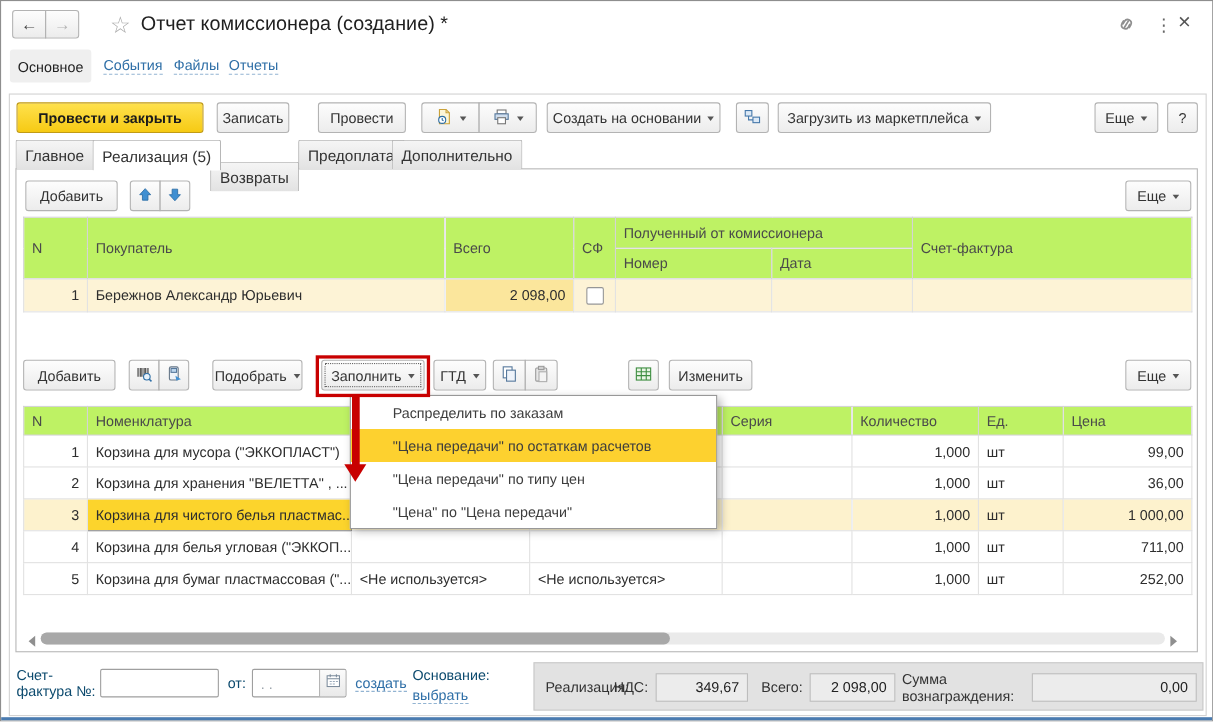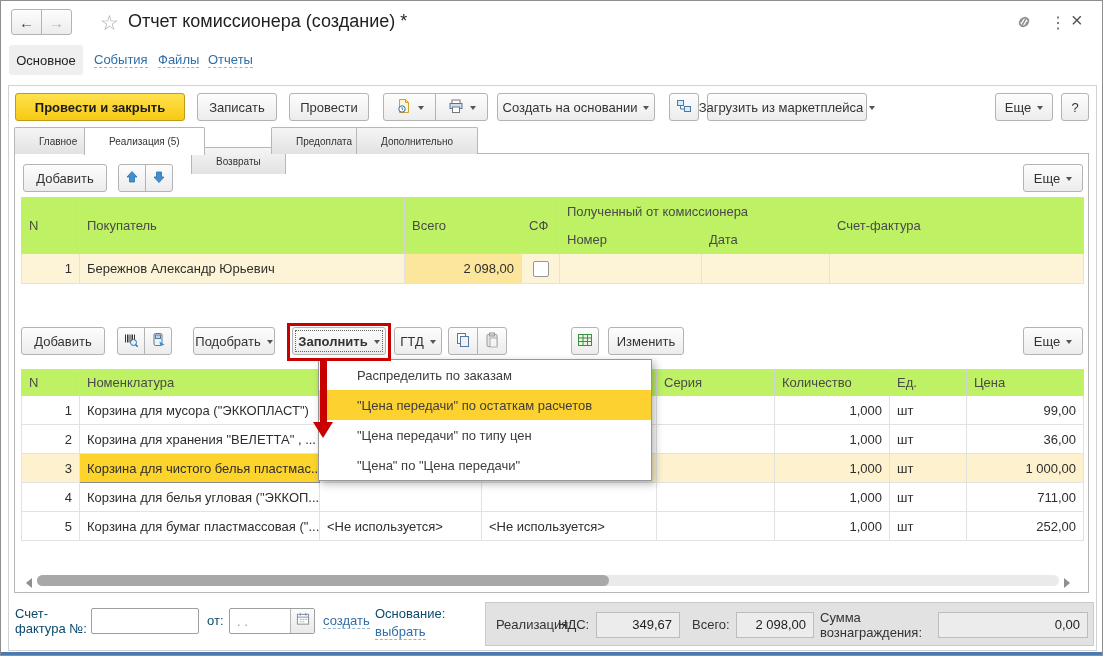--- a/index.html
+++ b/index.html
@@ -29,23 +29,23 @@
   #dots{left:1049px;top:12px;font-size:16px;color:#666;cursor:pointer;}
   #closex{left:1070px;top:8px;font-size:20px;color:#555;cursor:pointer;}
   
   .nav-pill{left:8px;top:44px;width:74px;height:30px;background:#efefef;border-radius:3px;
     display:flex;align-items:center;justify-content:center;font-size:13px;color:#222;cursor:pointer;}
   .lnk{position:absolute;font-size:13px;color:#2f6fa7;border-bottom:1px dashed #93b4d2;cursor:pointer;line-height:15px;}
   
   #formbox{left:7px;top:84px;width:1089px;height:566px;border:1px solid #d2d2d2;box-sizing:border-box;}
   #tabpage{left:13px;top:152px;width:1075px;height:440px;border:1px solid #b7b7b7;box-sizing:border-box;background:#fff;}
   
-  .tab{position:absolute;top:126px;height:27px;box-sizing:border-box;padding:0 24px;display:flex;align-items:center;
+  .tab{position:absolute;top:126px;height:27px;box-sizing:border-box;padding:0 8px;display:flex;align-items:center;
     background:linear-gradient(#f5f5f5,#e2e2e2);border:1px solid #b7b7b7;border-bottom:none;
-    border-radius:2px 2px 0 0;font-size:10px;color:#333;cursor:pointer;z-index:3;white-space:nowrap;}
+    border-radius:2px 2px 0 0;font-size:14px;color:#333;cursor:pointer;z-index:3;white-space:nowrap;}
   .tab.active{background:#fff;height:28px;z-index:5;}
   
   .tbl{position:absolute;border-collapse:collapse;table-layout:fixed;background:#fff;}
   .tbl th,.tbl td{box-sizing:border-box;border:1px solid #e2e2e2;font-size:13px;font-weight:400;
     padding:0 7px;overflow:hidden;white-space:nowrap;color:#2e2e2e;text-align:left;vertical-align:middle;}
   .tbl thead th{background:#bef264;color:#4a4a4a;border-color:#d4d4d4;}
   #table1{left:20px;top:196px;width:1062px;}
   #table1 thead tr{height:28px;}
   #table1 tbody tr{height:30px;}
   #table2{left:20px;top:368px;width:1062px;}
@@ -114,21 +114,21 @@
   <div class="abs" id="closex">×</div>
 
   <div class="abs nav-pill">Основное</div>
   <span class="lnk" style="left:93px;top:51px;">События</span>
   <span class="lnk" style="left:157px;top:51px;">Файлы</span>
   <span class="lnk" style="left:207px;top:51px;">Отчеты</span>
 
   <div class="abs" id="formbox"></div>
 
   <button class="btn yellow" style="left:14px;top:92px;width:170px;">Провести и закрыть</button>
-  <button class="btn" style="left:196px;top:92px;width:80px;">Записать</button>
+  <button class="btn" style="left:196px;top:92px;width:66px;">Записать</button>
   <button class="btn" style="left:288px;top:92px;width:80px;">Провести</button>
 
   <div class="btngroup" style="left:382px;top:92px;">
     <button class="btn" style="width:53px;">
       <span>
         <svg width="16" height="16" viewBox="0 0 16 16">
           <path d="M3.5 1.5h6l3 3v10h-9z" fill="#fdf6d8" stroke="#caa23a"></path>
           <path d="M9.5 1.5v3h3" fill="none" stroke="#caa23a"></path>
           <circle cx="6" cy="11" r="3.2" fill="#fff" stroke="#2d6ea6"></circle>
           <path d="M6 9.3V11l1.2.8" stroke="#2d6ea6" fill="none"></path>
@@ -151,21 +151,21 @@
     <span class="caret"></span>
   </button>
   <button class="btn" style="left:668px;top:92px;width:30px;padding:0;">
     <span>
       <svg width="16" height="16" viewBox="0 0 16 16">
         <rect x="1.5" y="2.5" width="6" height="5" fill="#dce9f6" stroke="#4779ab"></rect>
         <rect x="8.5" y="8.5" width="6" height="5" fill="#dce9f6" stroke="#4779ab"></rect>
         <path d="M4.5 7.5v3.5h4" fill="none" stroke="#4779ab"></path>
         </svg></span>
   </button>
-  <button class="btn" style="left:706px;top:92px;width:160px;">
+  <button class="btn" style="left:706px;top:92px;width:194px;">
     <span>Загрузить из маркетплейса</span>
     <span class="caret"></span>
   </button>
   <button class="btn" style="left:994px;top:92px;width:58px;">
     <span>Еще</span>
     <span class="caret"></span>
   </button>
   <button class="btn" style="left:1060px;top:92px;width:28px;padding:0;">?</button>
 
   <div class="abs" id="tabpage"></div>
@@ -249,21 +249,21 @@
           <rect x="4" y="1.5" width="8" height="12" rx="1.5" fill="#eef3f8" stroke="#667788"></rect>
           <rect x="5.5" y="3" width="5" height="3.5" fill="#bcd6ee" stroke="#56789c"></rect>
           <path d="M9.5 9.5l5 3.2-4.2 1.3z" fill="#3f8fd2"></path>
           </svg></span>
     </button>
   </div>
   <button class="btn" style="left:192px;top:326px;width:82px;">
     <span>Подобрать</span>
     <span class="caret"></span>
   </button>
-  <button class="btn" style="left:291px;top:326px;width:94px;font-weight:bold;">
+  <button class="btn" style="left:291px;top:326px;width:94px;">
     <span class="focus-inner"></span>
     <span>Заполнить</span>
     <span class="caret"></span>
   </button>
   <button class="btn" style="left:393px;top:326px;width:48px;">
     <span>ГТД</span>
     <span class="caret"></span>
   </button>
   <div class="btngroup" style="left:447px;top:326px;">
     <button class="btn" style="width:30px;padding:0;">

